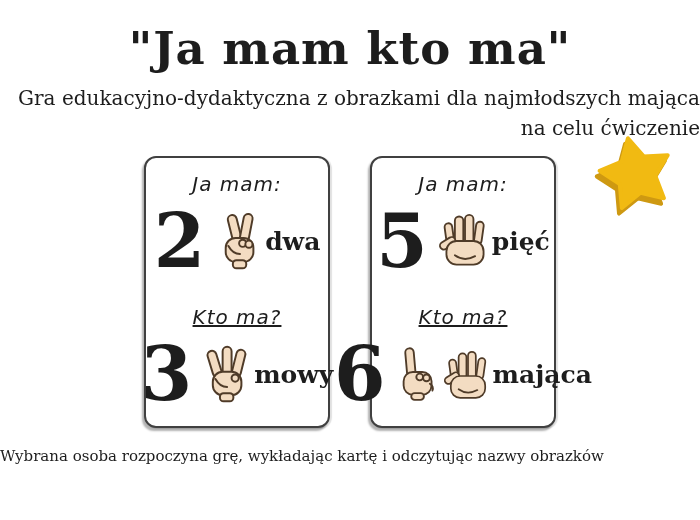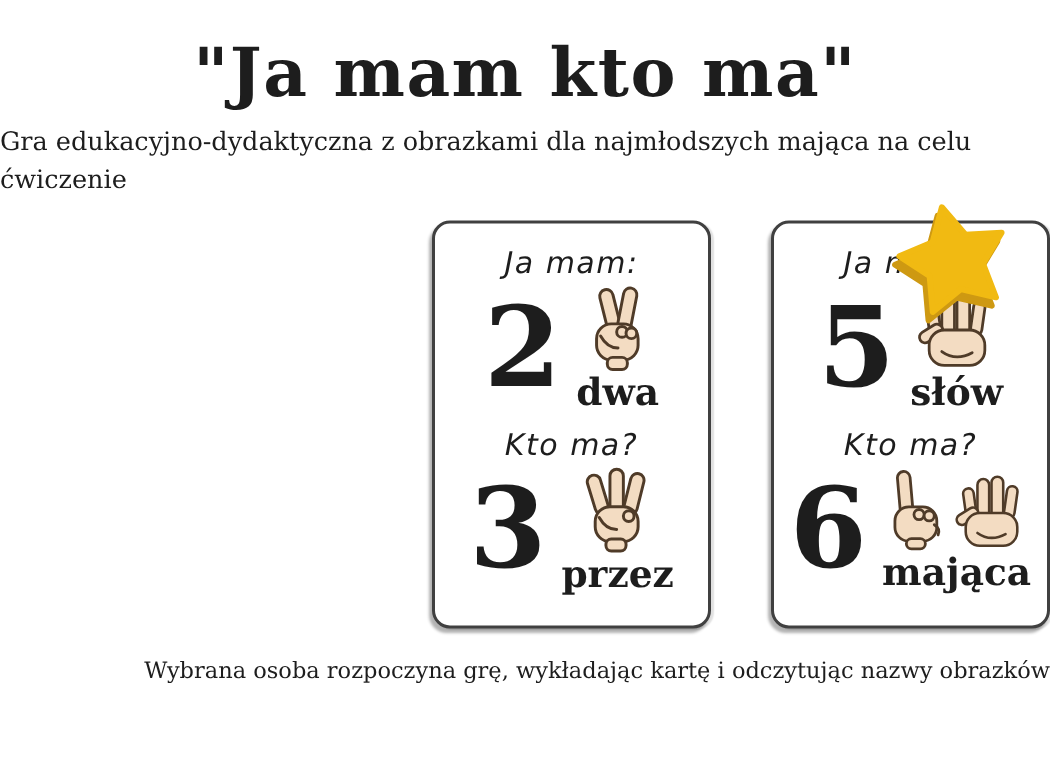--- a/index.html
+++ b/index.html
@@ -15,28 +15,28 @@
     text-align:center;
     margin:24px 0 0 0;
     font-size:45px;
     font-weight:bold;
     letter-spacing:1px;
     line-height:1.1;
     font-family:"DejaVu Serif", serif;
   }
   .subtitle {
     margin-top:9px;
-    text-align:left;
-    font-size:17px;
+    text-align:right;
+    font-size:20px;
     line-height:1.5;
   }
   .cards-row {
     margin-top:13px;
     display:flex;
-    justify-content:flex-end;
+    justify-content:center;
     gap:40px;
   }
   .card {
     width:186px; height:272px;
     box-sizing:border-box;
     background:#ffffff;
     border:2px solid #404040;
     border-radius:12px;
     box-shadow:-2px 3px 2px rgba(0,0,0,0.30), 2px 1px 1px rgba(0,0,0,0.12);
     display:flex;
@@ -52,44 +52,44 @@
     line-height:1.1;
   }
   .fig {
     display:flex;
     align-items:center;
     justify-content:center;
     gap:10px;
     height:89px;
     margin-top:2px;
   }
-  .fig + .card-label { margin-top:8px; }
+  .fig + .card-label { margin-top:20px;text-decoration:underline; }
   .numeral {
     font-size:74px;
     font-weight:bold;
     line-height:0.85;
     font-family:"DejaVu Serif", serif;
   }
   .hand-col {
     display:flex;
-    flex-direction:column;
+    flex-direction:row;
     align-items:center;
   }
   .hands { display:flex; gap:3px; align-items:flex-end; }
   .hand-icon svg { display:block; }
   .word {
     font-size:25px;
     font-weight:bold;
     line-height:1;
     margin-top:0px;
     font-family:"DejaVu Serif", serif;
   }
   .footer {
     margin-top:17px;
-    text-align:right;
+    text-align:left;
     font-size:15px;
     line-height:1.55;
   }
   .star {
     position:absolute;
     left:595px; top:134px;
     width:80px; height:84px;
     transform:rotate(-13deg);
   }
 </style>
@@ -139,21 +139,21 @@
                 <rect x="22" y="2" width="10" height="33" rx="5"></rect>
                 <rect x="35" y="5" width="10" height="31" rx="5" transform="rotate(14 40 20)"></rect>
                 <rect x="11" y="30" width="32" height="26" rx="11"></rect>
                 <circle cx="36" cy="37" r="4"></circle>
                 <path d="M14 38 q5 9 13 9" fill="none"></path>
                 <rect x="19" y="54" width="15" height="9" rx="4"></rect>
               </g>
             </svg>
           </span>
         </div>
-        <div class="word">przez</div>
+        <div class="word">mowy</div>
       </div>
     </div>
   </div>
 
   <div class="card">
     <div class="card-label">Ja mam:</div>
     <div class="fig">
       <div class="numeral">5</div>
       <div class="hand-col">
         <div class="hands">
@@ -164,21 +164,21 @@
                 <rect x="20" y="4" width="10" height="33" rx="5"></rect>
                 <rect x="32" y="2" width="10" height="35" rx="5"></rect>
                 <rect x="44" y="10" width="9" height="27" rx="4.5" transform="rotate(8 48 23)"></rect>
                 <rect x="2" y="34" width="20" height="9" rx="4.5" transform="rotate(-32 7 38)"></rect>
                 <rect x="10" y="33" width="44" height="28" rx="12"></rect>
                 <path d="M20 50 q11 8 24 1" fill="none"></path>
               </g>
             </svg>
           </span>
         </div>
-        <div class="word">słów</div>
+        <div class="word">pięć</div>
       </div>
     </div>
     <div class="card-label">Kto ma?</div>
     <div class="fig">
       <div class="numeral">6</div>
       <div class="hand-col">
         <div class="hands">
           <span class="hand-icon">
             <svg width="44" height="57" viewBox="0 0 52 66">
               <g fill="#f3dcc2" stroke="#4f3b28" stroke-width="2.2" stroke-linejoin="round" stroke-linecap="round">

